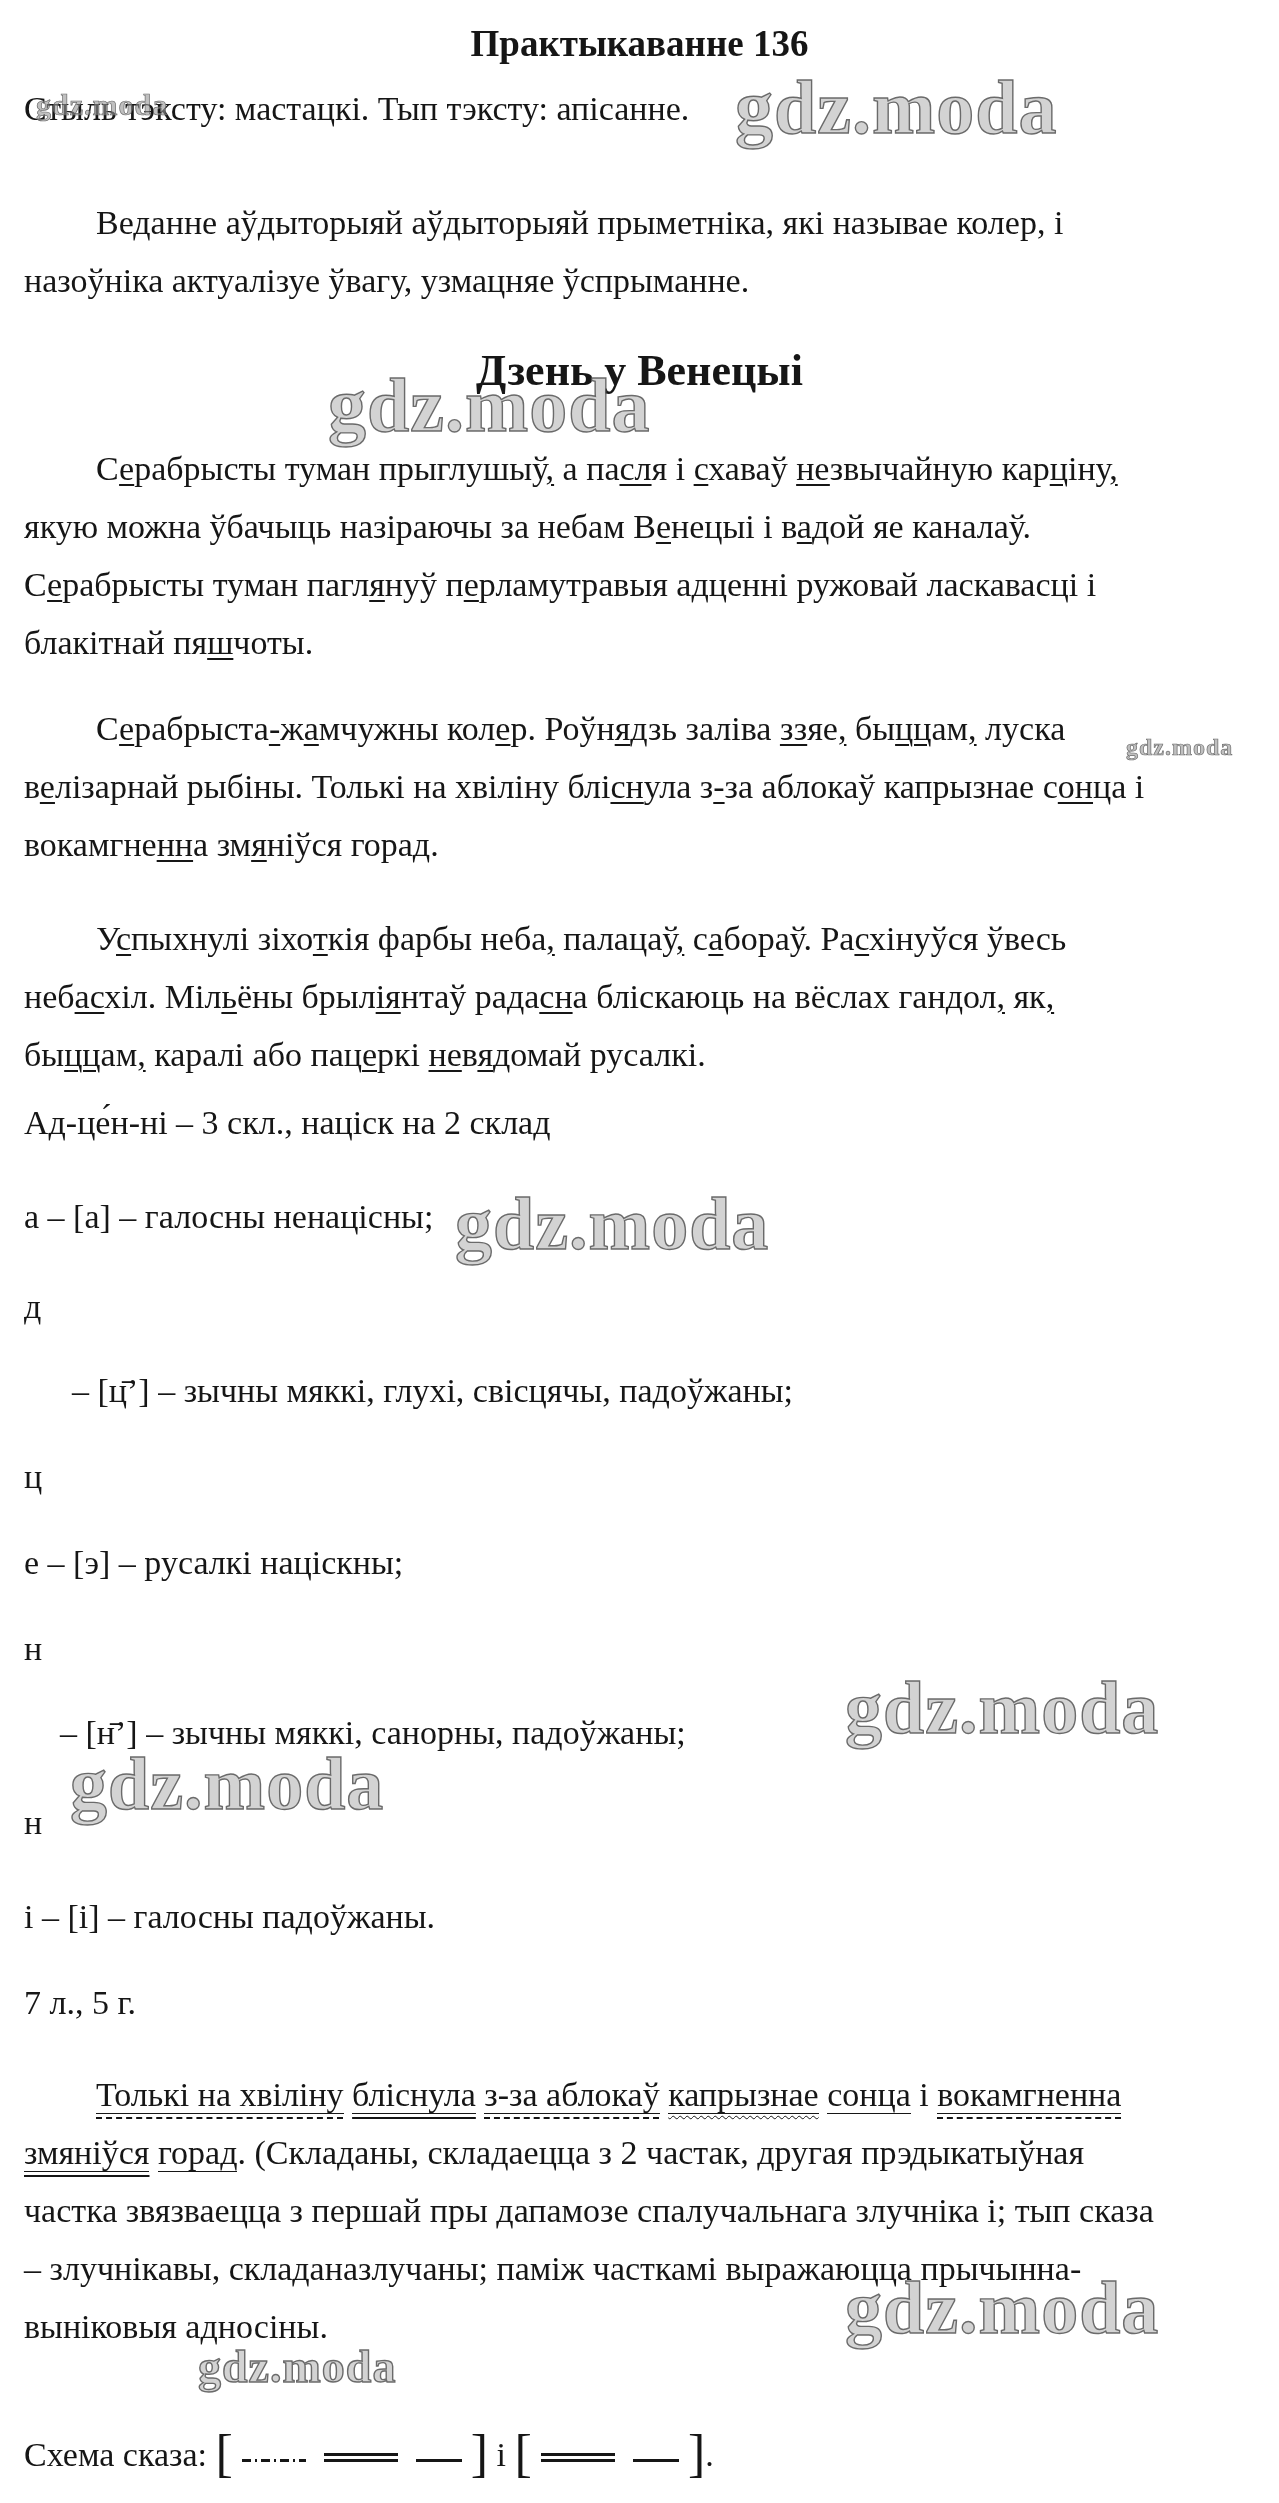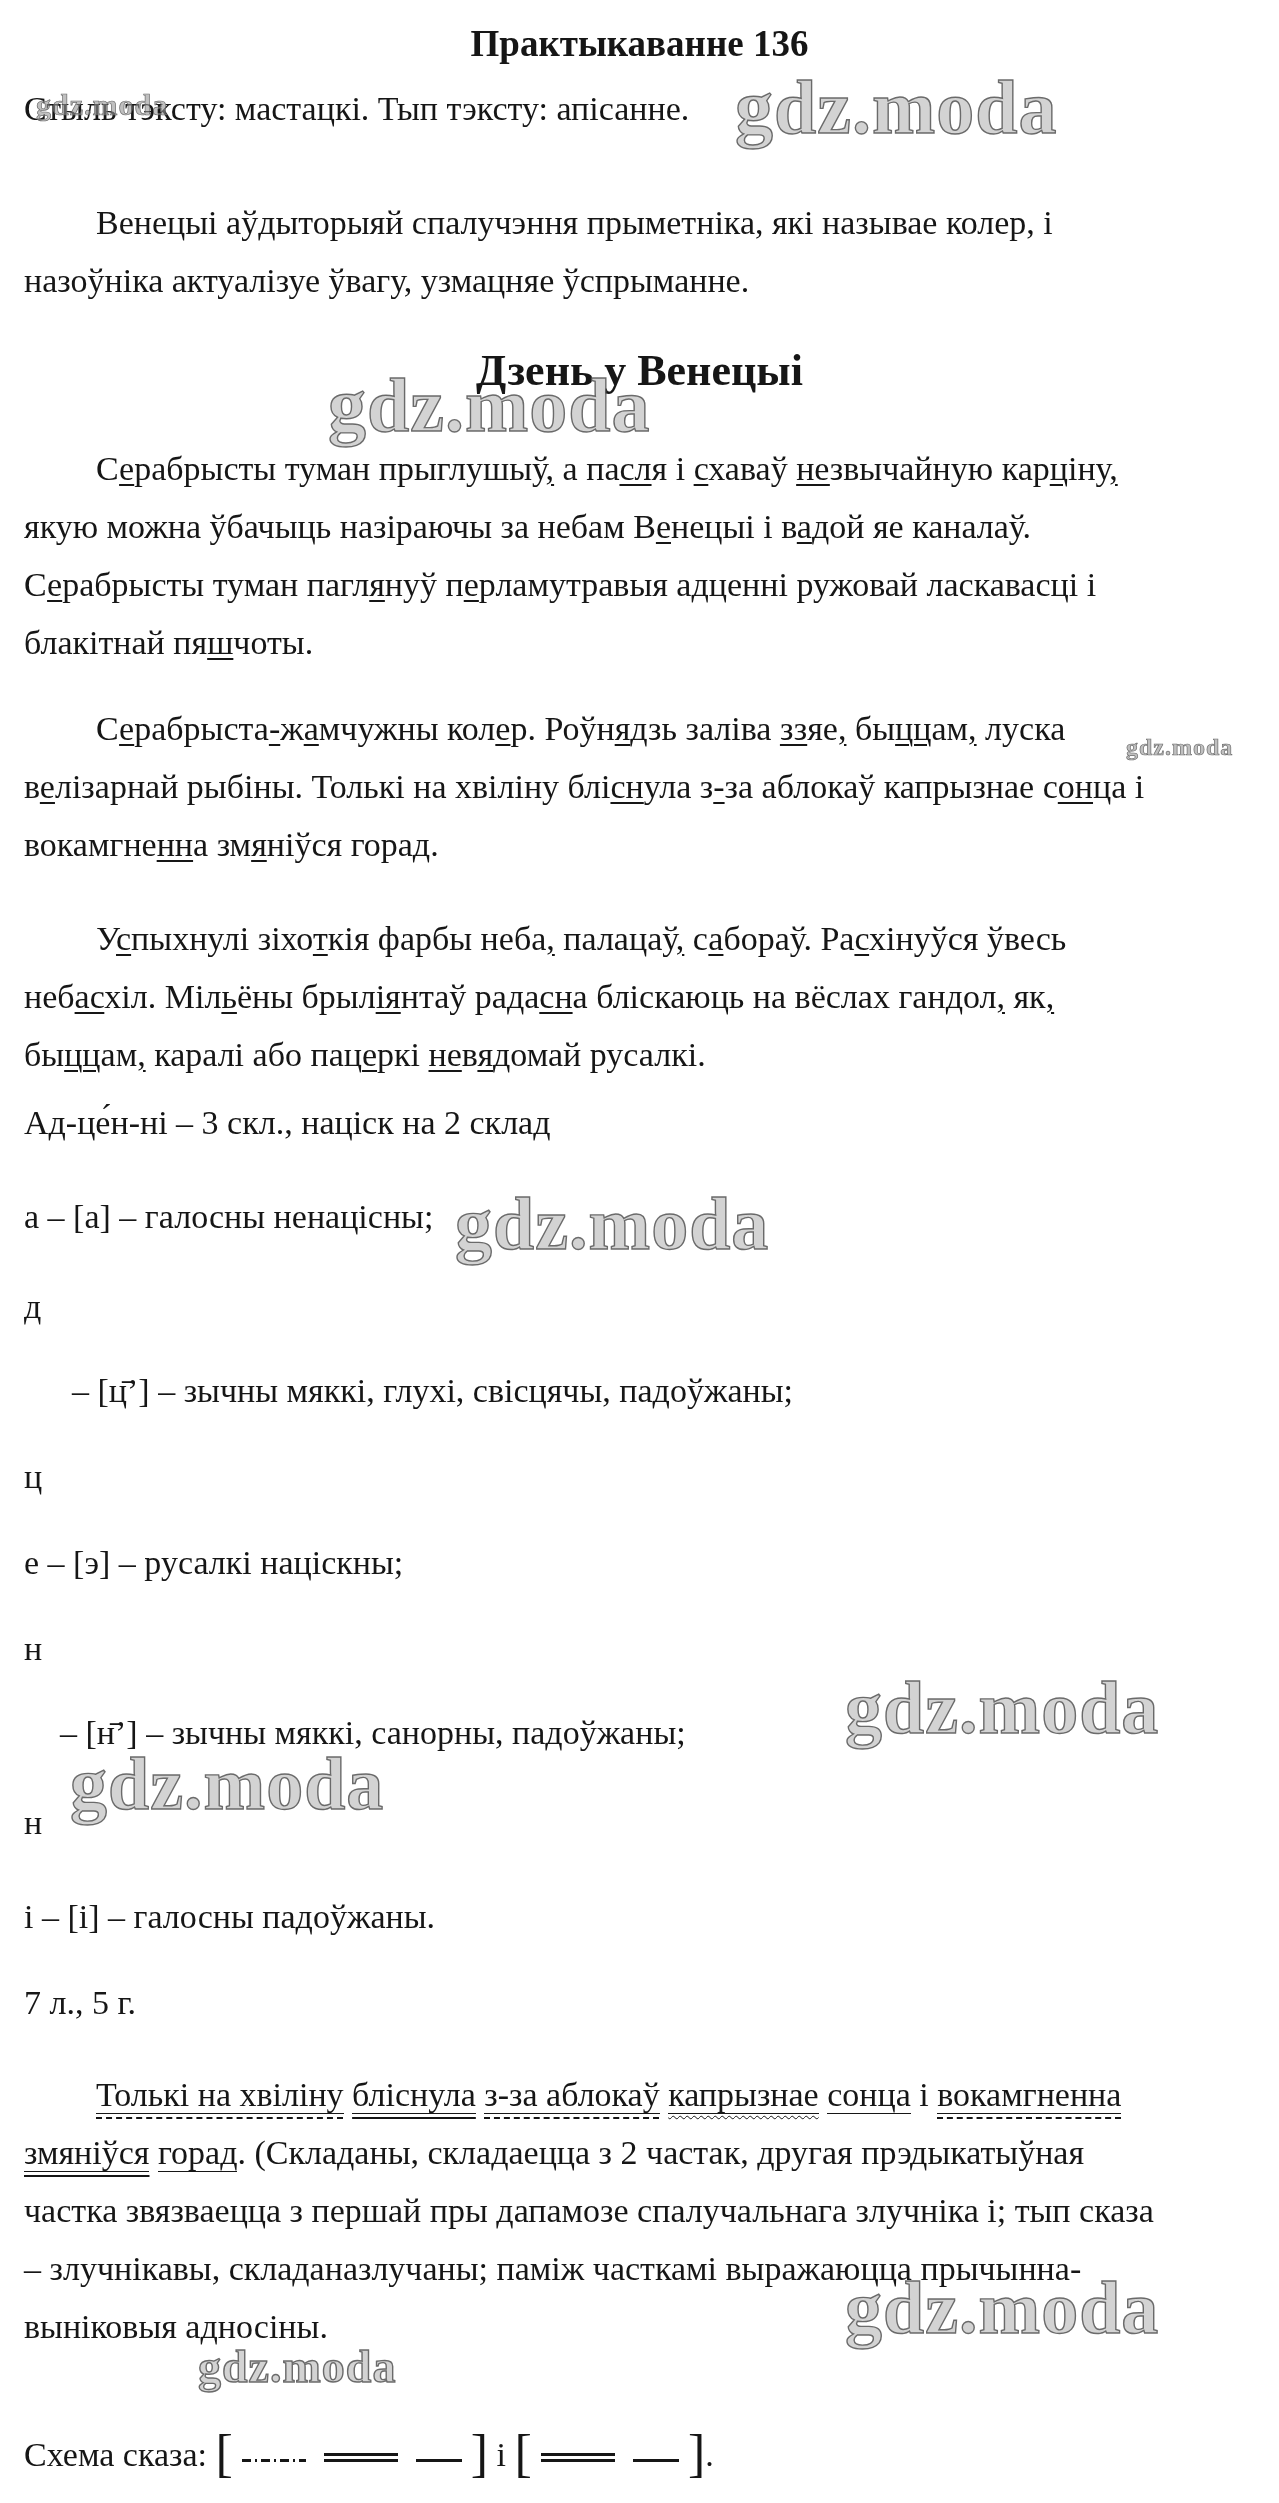--- a/index.html
+++ b/index.html
@@ -69,21 +69,21 @@
 </style>
 </head>
 <body>
 
 <div class="page">
 
   <h1 class="title">Практыкаванне 136</h1>
 
   <div class="t meta">Стыль тэксту: мастацкі. Тып тэксту: апісанне.</div>
 
-  <div class="t para p-intro"><span>Венецыі аўдыторыяй спалучэння прыметніка, які называе колер, і</span><br><span>назоўніка актуалізуе ўвагу, узмацняе ўспрыманне.</span></div>
+  <div class="t para p-intro"><span>Веданне аўдыторыяй аўдыторыяй прыметніка, які называе колер, і</span><br><span>назоўніка актуалізуе ўвагу, узмацняе ўспрыманне.</span></div>
 
   <h2 class="heading">Дзень у Венецыі</h2>
 
   <div class="t para p-1"><span>С</span><span class="seg-u">е</span><span>рабрысты туман прыглушыў</span><span class="seg-u">,</span><span> а па</span><span class="seg-u">сл</span><span>я і </span><span class="seg-u">с</span><span>хаваў </span><span class="seg-u">не</span><span>звычайную кар</span><span class="seg-u">ц</span><span>іну</span><span class="seg-u">,</span><br><span>якую можна ўбачыць назіраючы за небам В</span><span class="seg-u">е</span><span>нецыі і в</span><span class="seg-u">а</span><span>дой яе каналаў.</span><br><span>С</span><span class="seg-u">е</span><span>рабрысты туман пагл</span><span class="seg-u">я</span><span>нуў п</span><span class="seg-u">е</span><span>рламутравыя адценні ружовай ласкавасці і</span><br><span>блакітнай пя</span><span class="seg-u">ш</span><span>чоты.</span></div>
 
   <div class="t para p-2"><span>С</span><span class="seg-u">е</span><span>рабрыста</span><span class="seg-u">-</span><span>ж</span><span class="seg-u">а</span><span>мчужны кол</span><span class="seg-u">е</span><span>р. Роўн</span><span class="seg-u">я</span><span>дзь заліва </span><span class="seg-u">зз</span><span>яе</span><span class="seg-u">,</span><span> бы</span><span class="seg-u">цц</span><span>ам</span><span class="seg-u">,</span><span> луска</span><br><span>в</span><span class="seg-u">е</span><span>лізарнай рыбіны. Толькі на хвіліну блі</span><span class="seg-u">сн</span><span>ула з</span><span class="seg-u">-</span><span>за аблокаў капрызнае с</span><span class="seg-u">он</span><span>ца і</span><br><span>вокамгне</span><span class="seg-u">нн</span><span>а зм</span><span class="seg-u">я</span><span>ніўся гора</span><span class="seg-u">д</span><span>.</span></div>
 
   <div class="t para p-3"><span>У</span><span class="seg-u">с</span><span>пыхнулі зіхо</span><span class="seg-u">т</span><span>кія фарбы неба</span><span class="seg-u">,</span><span> палацаў</span><span class="seg-u">,</span><span> с</span><span class="seg-u">а</span><span>бораў. Ра</span><span class="seg-u">с</span><span>хінуўся ўвесь</span><br><span>неб</span><span class="seg-u">ас</span><span>хіл. Міл</span><span class="seg-u">ь</span><span>ёны брыл</span><span class="seg-u">ія</span><span>нтаў рада</span><span class="seg-u">сн</span><span>а бліскаюць на вёслах гандол</span><span class="seg-u">,</span><span> як</span><span class="seg-u">,</span><br><span>бы</span><span class="seg-u">цц</span><span>ам</span><span class="seg-u">,</span><span> каралі або пац</span><span class="seg-u">е</span><span>ркі </span><span class="seg-u">не</span><span>в</span><span class="seg-u">я</span><span>домай русалкі.</span></div>
 
   <div class="t morph">Ад-це́н-ні – 3 скл., націск на 2 склад</div>

